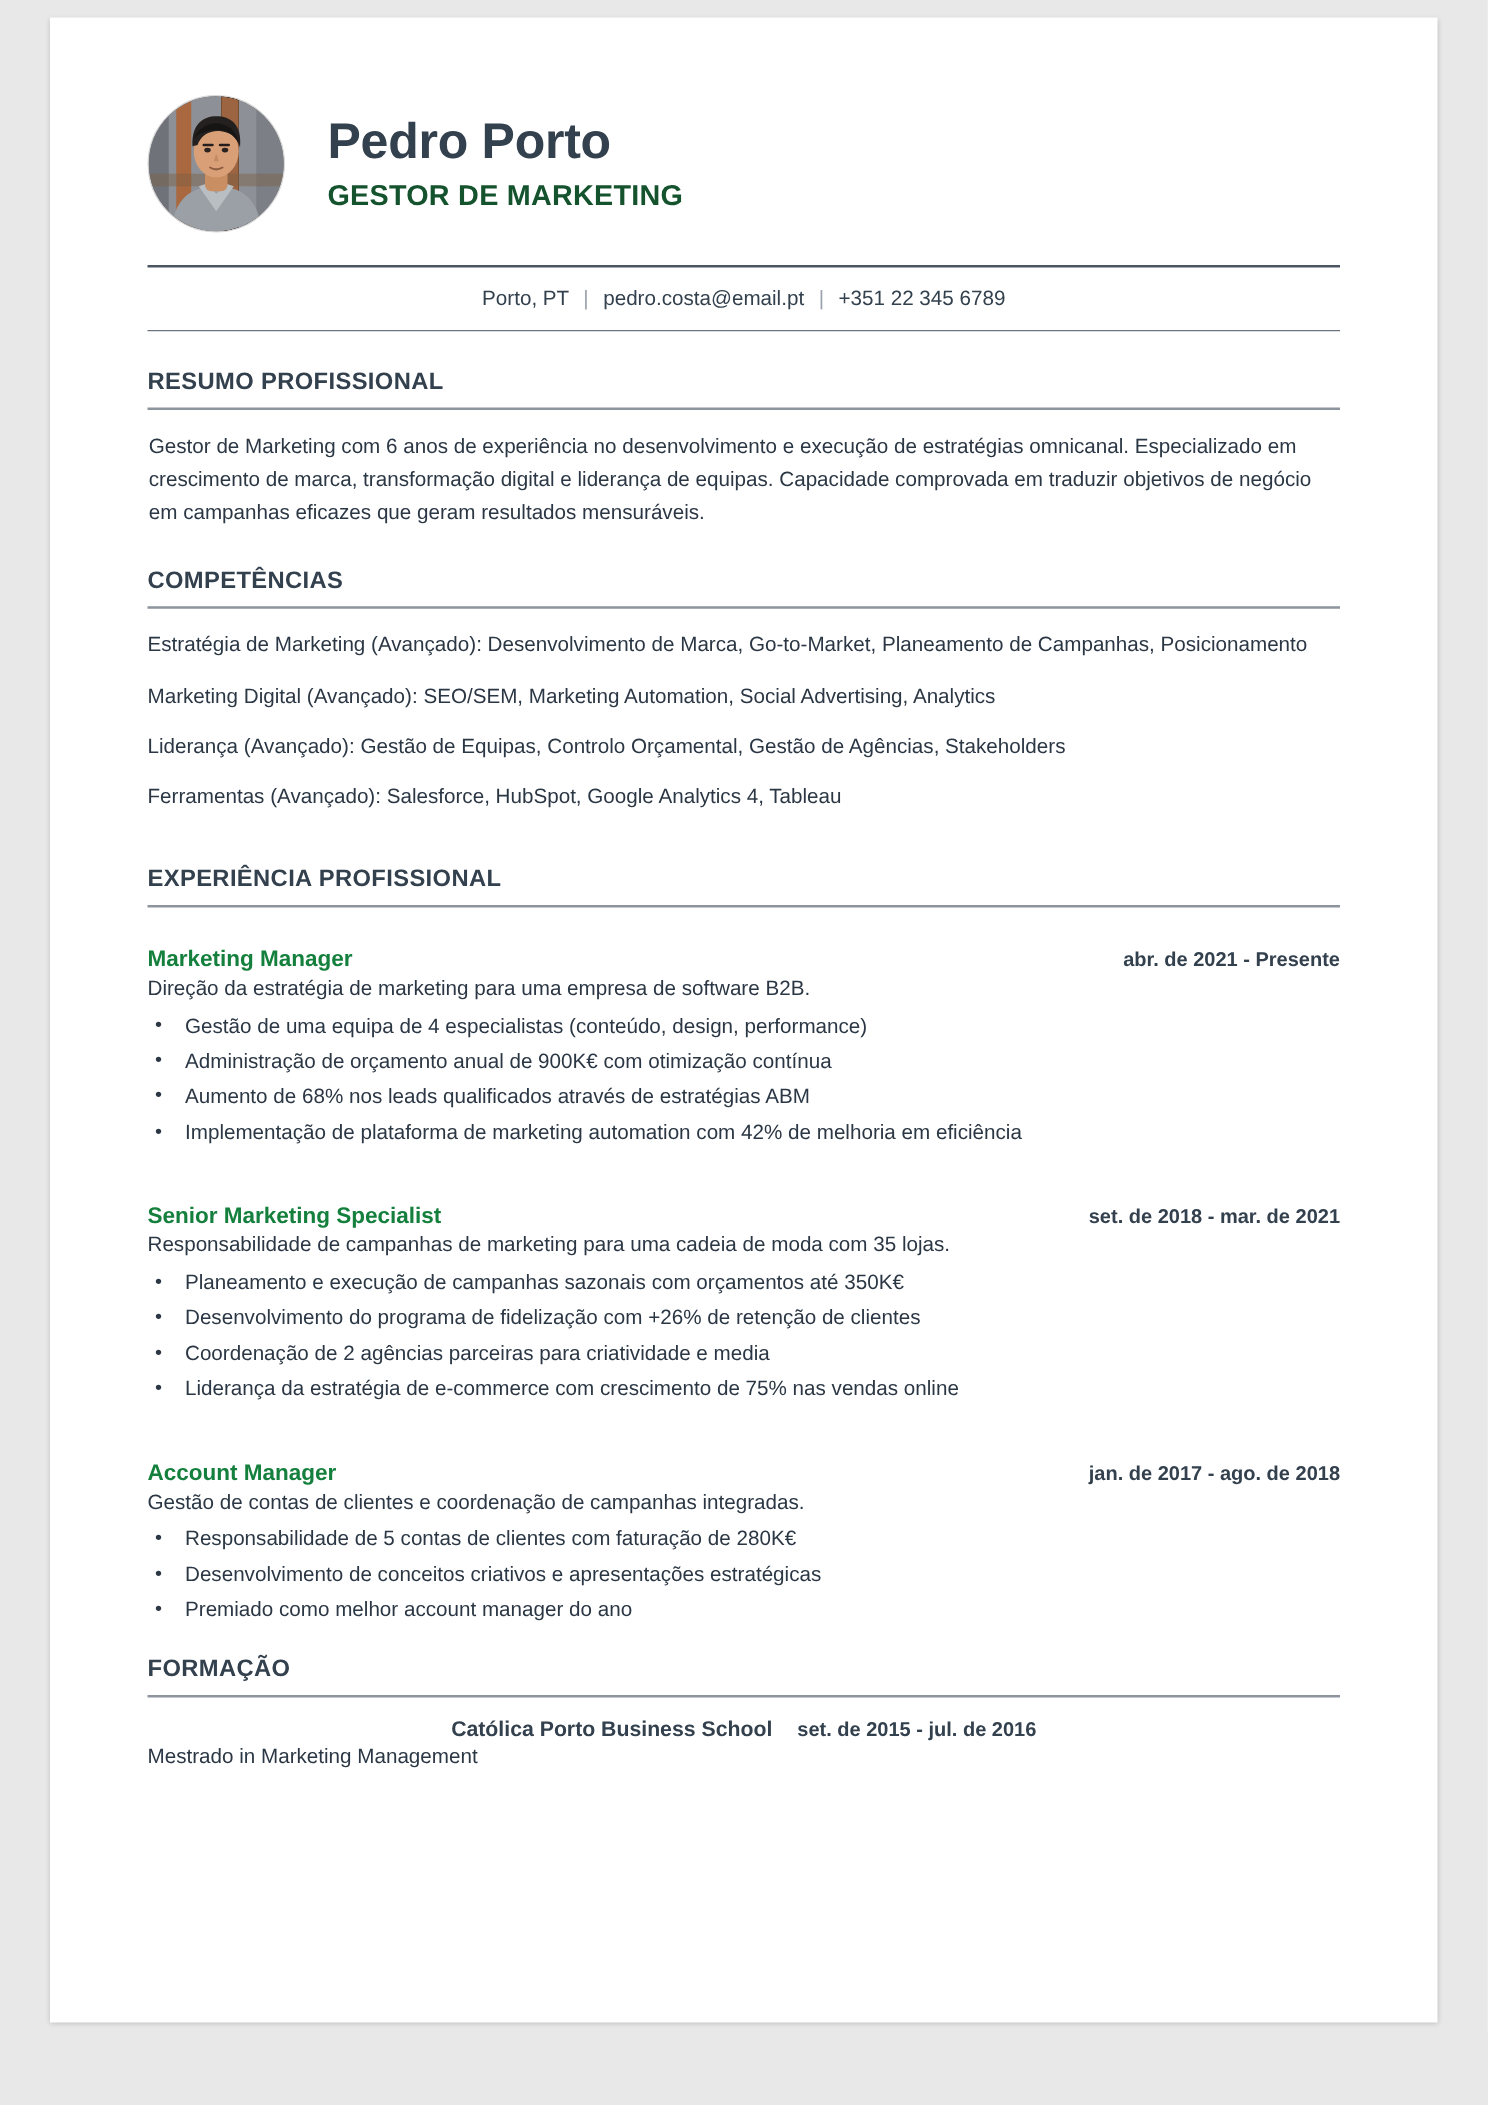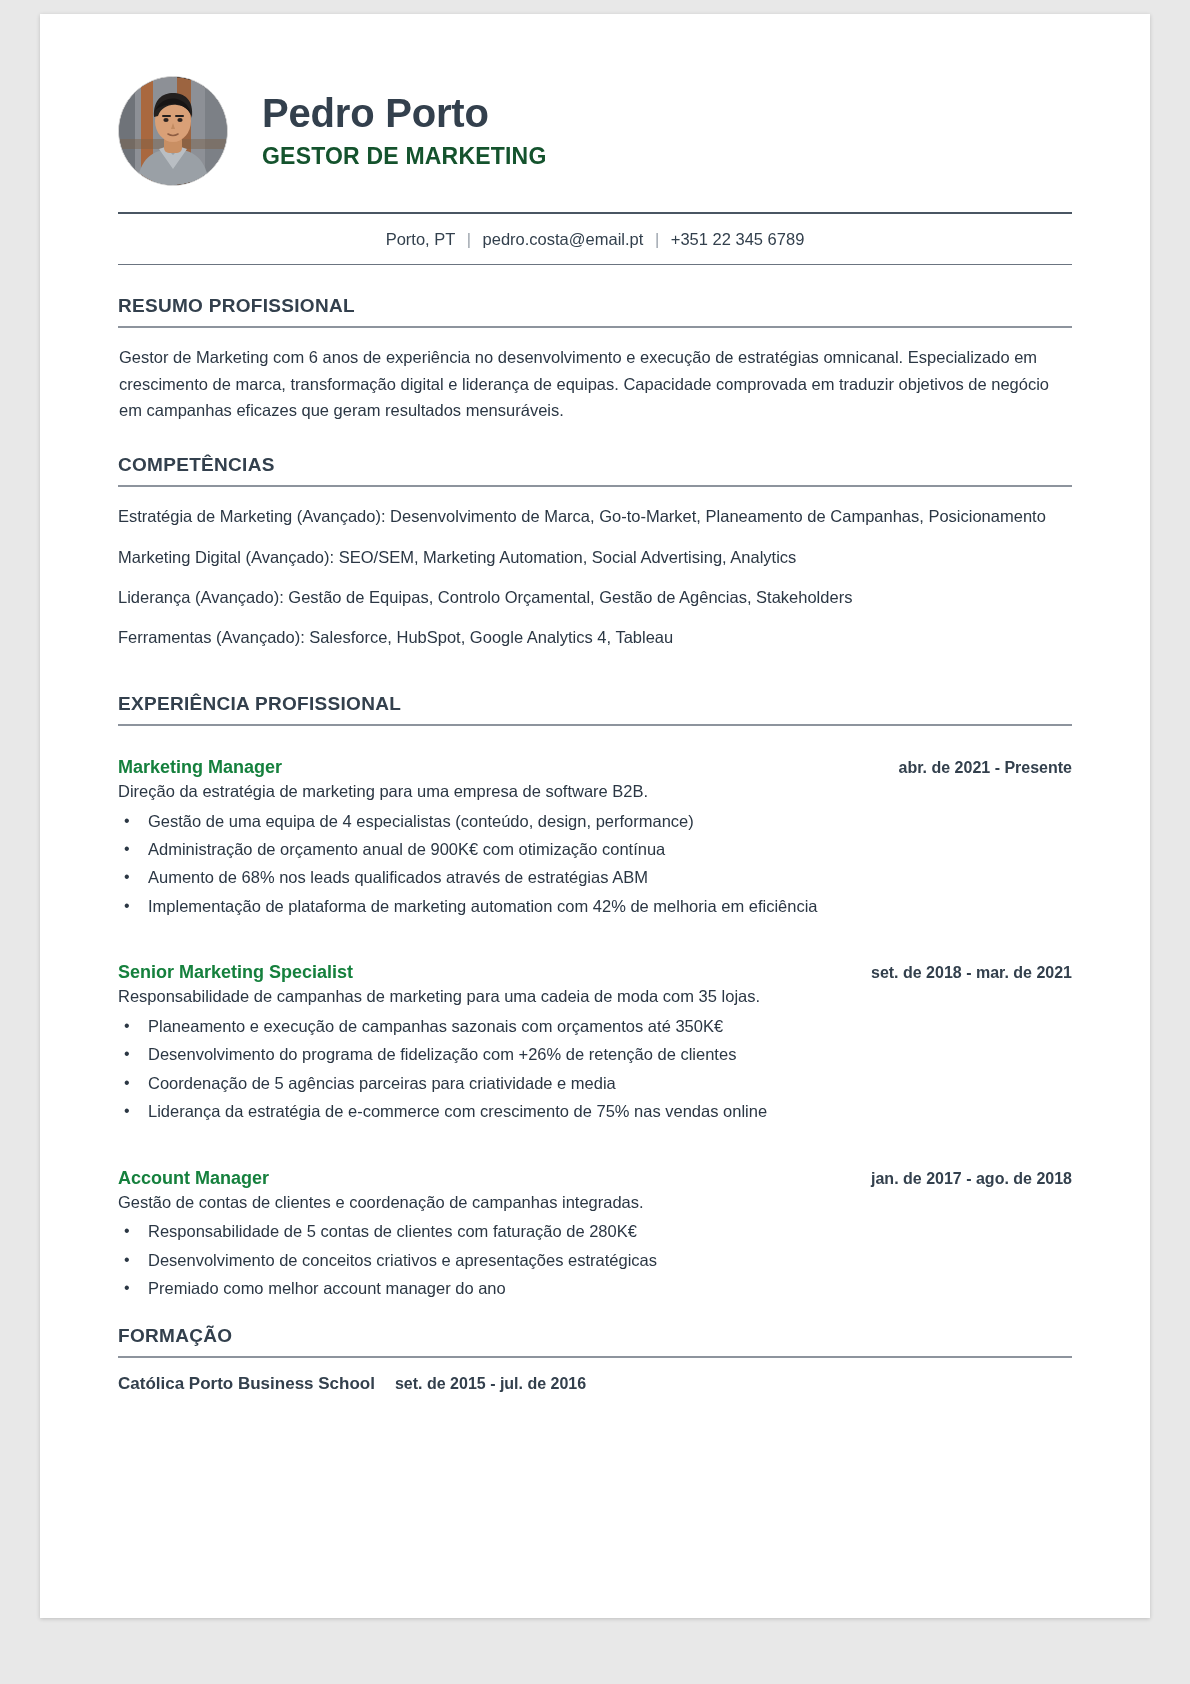--- a/index.html
+++ b/index.html
@@ -160,21 +160,21 @@
     position: absolute;
     left: 6px;
     top: 0;
     color: #2b3744;
     font-size: 16px;
   }
 
   
   .edu-row {
     display: flex;
-    justify-content: flex-start;
+    justify-content: center;
     align-items: baseline;
     gap: 20px;
   }
   .edu-school {
     font-size: 17px;
     font-weight: bold;
     color: #33404d;
   }
   .edu-dates {
     font-size: 16px;
@@ -289,21 +289,21 @@
 
       <div class="job">
         <div class="job-row">
           <span class="job-role">Senior Marketing Specialist</span>
           <span class="job-dates">set. de 2018 - mar. de 2021</span>
         </div>
         <div class="job-desc">Responsabilidade de campanhas de marketing para uma cadeia de moda com 35 lojas.</div>
         <ul class="bullets">
           <li><span class="dot">•</span><span>Planeamento e execução de campanhas sazonais com orçamentos até 350K€</span></li>
           <li><span class="dot">•</span><span>Desenvolvimento do programa de fidelização com +26% de retenção de clientes</span></li>
-          <li><span class="dot">•</span><span>Coordenação de 5 agências parceiras para criatividade e media</span></li>
+          <li><span class="dot">•</span><span>Coordenação de 2 agências parceiras para criatividade e media</span></li>
           <li><span class="dot">•</span><span>Liderança da estratégia de e-commerce com crescimento de 75% nas vendas online</span></li>
         </ul>
       </div>
 
       <div class="job">
         <div class="job-row">
           <span class="job-role">Account Manager</span>
           <span class="job-dates">jan. de 2017 - ago. de 2018</span>
         </div>
         <div class="job-desc">Gestão de contas de clientes e coordenação de campanhas integradas.</div>
@@ -316,17 +316,18 @@
     </div>
 
     <div class="section section-education">
       <h2 class="section-title">FORMAÇÃO</h2>
       <div class="section-rule"></div>
       <div>
         <div class="edu-row">
           <span class="edu-school">Católica Porto Business School</span>
           <span class="edu-dates">set. de 2015 - jul. de 2016</span>
         </div>
+        <div class="edu-degree">Mestrado in Marketing Management</div>
       </div>
     </div>
 
   </div>
 </div>
 
 </body></html>

